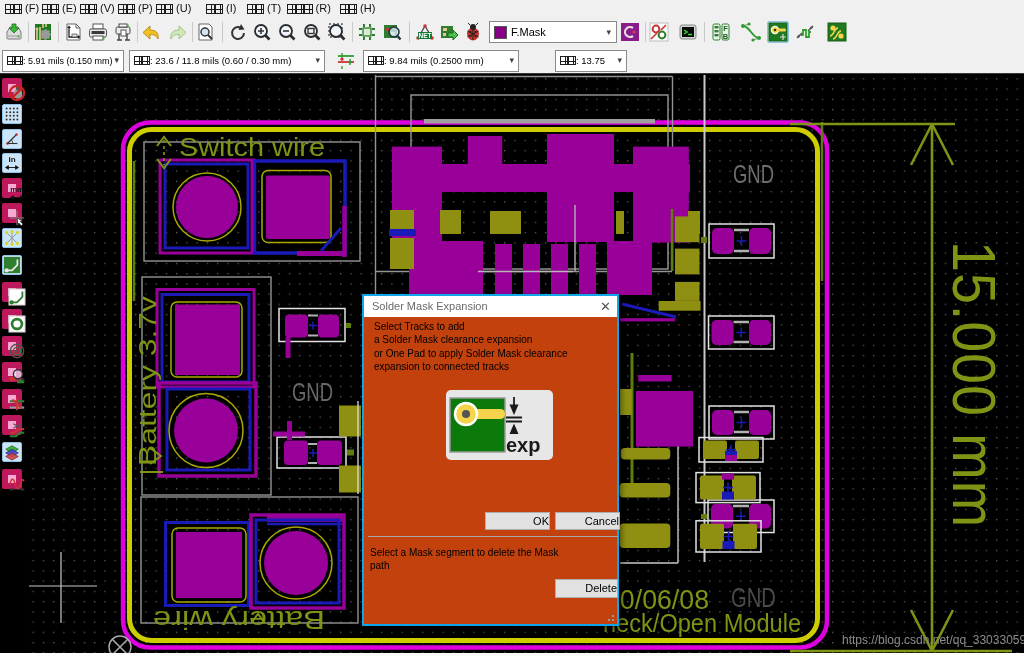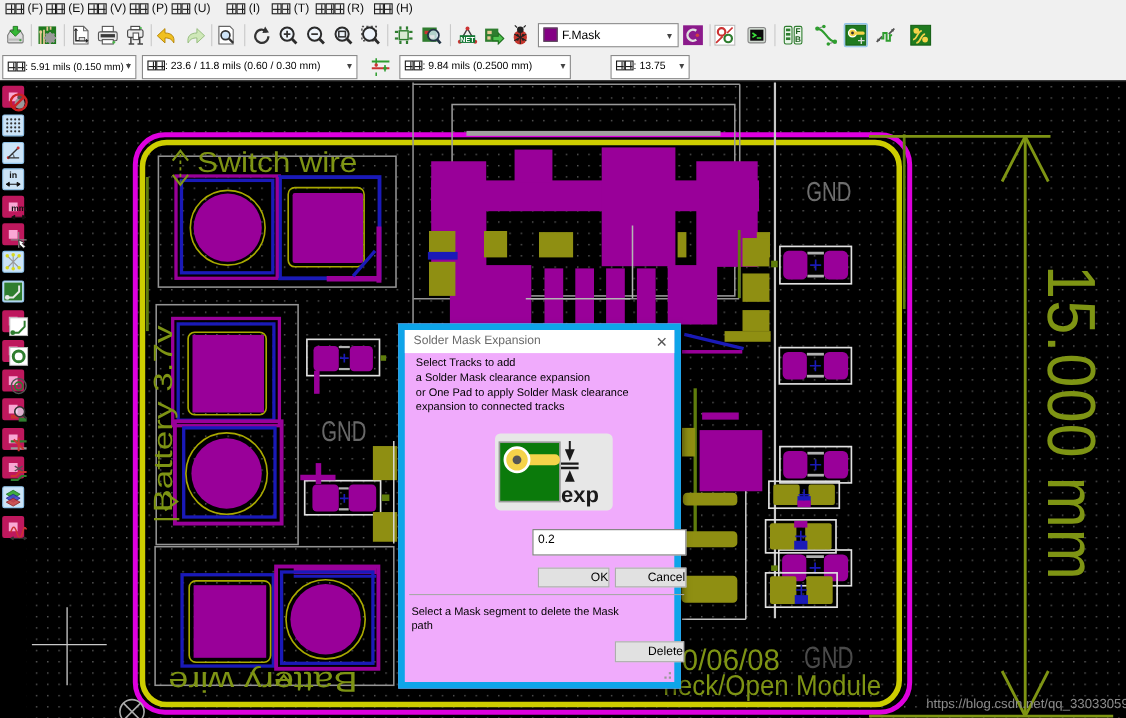--- a/index.html
+++ b/index.html
@@ -14,21 +14,21 @@
 .tsep{position:absolute;top:5px;width:1px;height:20px;background:#c9c9c9}
 #tb2{position:absolute;left:0;top:48px;width:1024px;height:25px;background:#f0f0f0}
 .dd{position:absolute;top:2px;height:22px;background:#fff;border:1px solid #8a8a8a;font-size:9.5px;color:#000;line-height:20px;white-space:nowrap;padding-left:4px;overflow:hidden}
 .ddv{position:absolute;right:4px;top:0;color:#444;font-size:9px;line-height:19px}
 #canvas{position:absolute;left:0;top:73px;width:1024px;height:580px;background:#000;border-top:1px solid #3a3a3a}
 #grid{position:absolute;left:24px;top:0;width:1000px;height:580px}
 #pcbsvg{position:absolute;left:0;top:0}
 #sidebar{position:absolute;left:0;top:0;width:24px;height:580px;background:#000}
 .sb{position:absolute;left:2px;width:20px;height:20px;background:#f9a8d4;border-radius:2px;border:6px solid #be185d}
 .sbsel{background:#cce4f7;border:1px solid #90c3ea}
-#dlg{position:absolute;left:362px;top:294px;width:257px;height:332px;background:#f0abfc;border:6px solid #0ea5e9;box-shadow:2px 3px 6px rgba(0,0,0,.5);font-size:11px;color:#000}
+#dlg{position:absolute;left:362px;top:294px;width:257px;height:332px;background:#c2410c;border:2px solid #0ea5e9;box-shadow:2px 3px 6px rgba(0,0,0,.5);font-size:11px;color:#000}
 #dlgtitle{position:absolute;left:0;top:0;right:0;height:21px;background:#fff;color:#6a6a6a;line-height:21px;padding-left:8px;font-size:11px}
 #dlgx{position:absolute;right:6px;top:0;color:#555;font-size:13px;line-height:21px}
 .dtext{position:absolute;line-height:13.4px;font-size:10px}
 .btn{position:absolute;background:#e1e1e1;border:1px solid #adadad;text-align:right;font-size:11px;color:#000}
 #wm{position:absolute;left:842px;top:559px;color:#8c8c8c;font-size:12px}
 </style></head><body>
 <div id="menubar">
     <span class="mi" style="left:5px"><i class="cj"></i><i class="cj"></i> (F)</span>
     <span class="mi" style="left:42px"><i class="cj"></i><i class="cj"></i> (E)</span>
     <span class="mi" style="left:80px"><i class="cj"></i><i class="cj"></i> (V)</span>
@@ -520,21 +520,20 @@
       <rect x="4" y="8" width="55" height="54" fill="#0b7a0b" stroke="#9a9a9a" stroke-width="1.5"></rect>
       <rect x="22" y="19" width="37" height="10" rx="4.5" fill="#f5d34a"></rect>
       <circle cx="20" cy="24" r="11" fill="#f5d34a" stroke="#fff" stroke-width="2.5"></circle>
       <circle cx="20" cy="24" r="4" fill="#555"></circle>
       <path d="M68 7 v8" stroke="#1a1a1a" stroke-width="1.8"></path>
       <path d="M63.5 14.5 h9 l-4.5 10.5 z" fill="#1a1a1a"></path>
       <path d="M60 27.5 h16 M60 31.5 h16" stroke="#1a1a1a" stroke-width="2.2"></path>
       <path d="M63.5 44 h9 l-4.5 -10.5 z" fill="#1a1a1a"></path>
       <text x="60" y="62" font-size="20" font-weight="bold" fill="#1a1a1a">exp</text>
     </svg>
-    <div style="position:absolute;left:116px;top:181px;width:140px;height:24px;background:#fff;border:1px solid #7a7a7a;font-size:11px;line-height:14px;padding:2px 0 0 4px">0.2</div>
     <div class="btn" style="left:121px;top:216px;width:65px;height:18px;line-height:16px">OK</div>
     <div class="btn" style="left:191px;top:216px;width:65px;height:18px;line-height:16px">Cancel</div>
     <div style="position:absolute;left:4px;top:240px;width:250px;border-top:1px solid #a8a8a8"></div>
     <div class="dtext" style="left:6px;top:250px">Select a Mask segment to delete the Mask<br>path</div>
     <div class="btn" style="left:191px;top:283px;width:63px;height:19px;line-height:17px">Delete</div>
     <svg style="position:absolute;right:2px;bottom:2px" width="8" height="8">
       <g fill="#999">
         <rect x="5" y="5" width="2" height="2"></rect>
         <rect x="5" y="1" width="2" height="2"></rect>
         <rect x="1" y="5" width="2" height="2"></rect>

